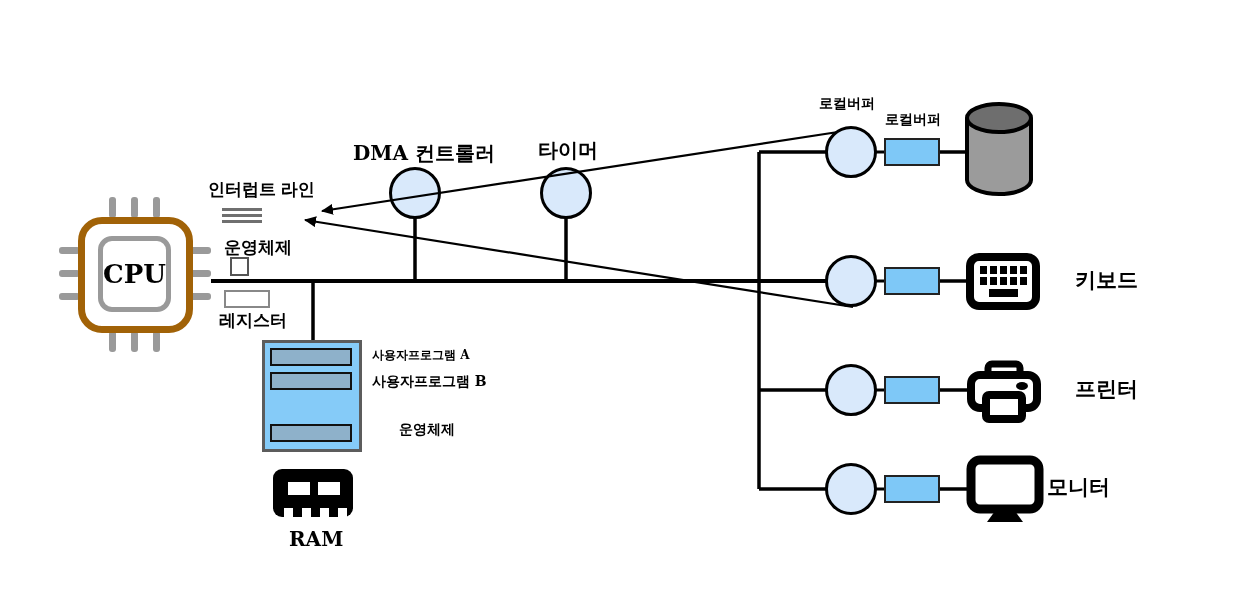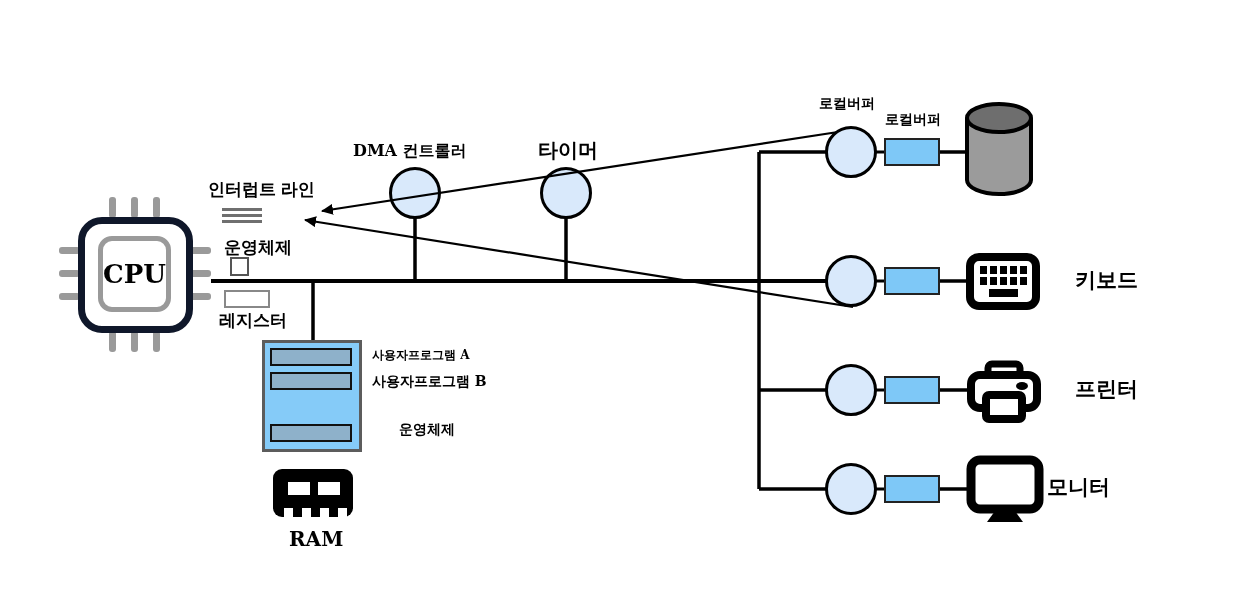--- a/index.html
+++ b/index.html
@@ -8,21 +8,21 @@
     font-family:"Liberation Sans",sans-serif;
   }
   .layer{position:absolute;left:0;top:0;width:1258px;height:597px;}
   .lbl{position:absolute;font-weight:bold;color:#000;white-space:nowrap;line-height:1.15;}
   .lbl-ko{font-family:"Liberation Sans",sans-serif;}
   .lbl-mix{font-family:"DejaVu Serif","Liberation Sans",sans-serif;}
   .lbl-serif{font-family:"DejaVu Serif","DejaVu Sans",serif;}
 
   
   .cpu-outer{position:absolute;left:78px;top:217px;width:115px;height:116px;
-    border:7px solid #0f172a;border-radius:24px;background:#fff;box-sizing:border-box;z-index:2;}
+    border:7px solid #a16207;border-radius:24px;background:#fff;box-sizing:border-box;z-index:2;}
   .cpu-inner{position:absolute;left:13px;top:12px;width:73px;height:76px;
     border:5px solid #9a9a9a;border-radius:14px;box-sizing:border-box;
     display:flex;align-items:center;justify-content:center;}
   .cpu-text{font-size:26px;font-weight:bold;}
   .pin{position:absolute;background:#9a9a9a;border-radius:3px;z-index:1;}
   .pin.v{width:7px;height:21px;}
   .pin.h{width:21px;height:7px;}
 
   
   .ctrl{position:absolute;width:52px;height:52px;border:3px solid #000;border-radius:50%;
@@ -89,21 +89,21 @@
   <span class="int-bar" style="left:222px;top:208px"></span>
   <span class="int-bar" style="left:222px;top:214px"></span>
   <span class="int-bar" style="left:222px;top:220px"></span>
 
   <div class="lbl lbl-ko" style="left:224px;top:238px;font-size:17px">운영체제</div>
   <div class="smallbox" style="left:230px;top:257px;width:19px;height:19px;border:2px solid #555"></div>
 
   <div class="smallbox" style="left:224px;top:290px;width:46px;height:18px;border:2px solid #888"></div>
   <div class="lbl lbl-ko" style="left:219px;top:311px;font-size:17px">레지스터</div>
 
-  <div class="lbl lbl-mix" style="left:353px;top:142px;font-size:16px">DMA 컨트롤러</div>
+  <div class="lbl lbl-mix" style="left:353px;top:142px;font-size:20px">DMA 컨트롤러</div>
   <div class="ctrl" style="left:389px;top:167px"></div>
   <div class="lbl lbl-ko" style="left:538px;top:139px;font-size:20px">타이머</div>
   <div class="ctrl" style="left:540px;top:167px"></div>
 
   <div class="mem">
     <div class="mem-bar" style="top:5px"></div>
     <div class="mem-bar" style="top:29px"></div>
     <div class="mem-bar" style="top:81px"></div>
   </div>
   <div class="lbl lbl-mix" style="left:372px;top:349px;font-size:12px">사용자프로그램 A</div>

